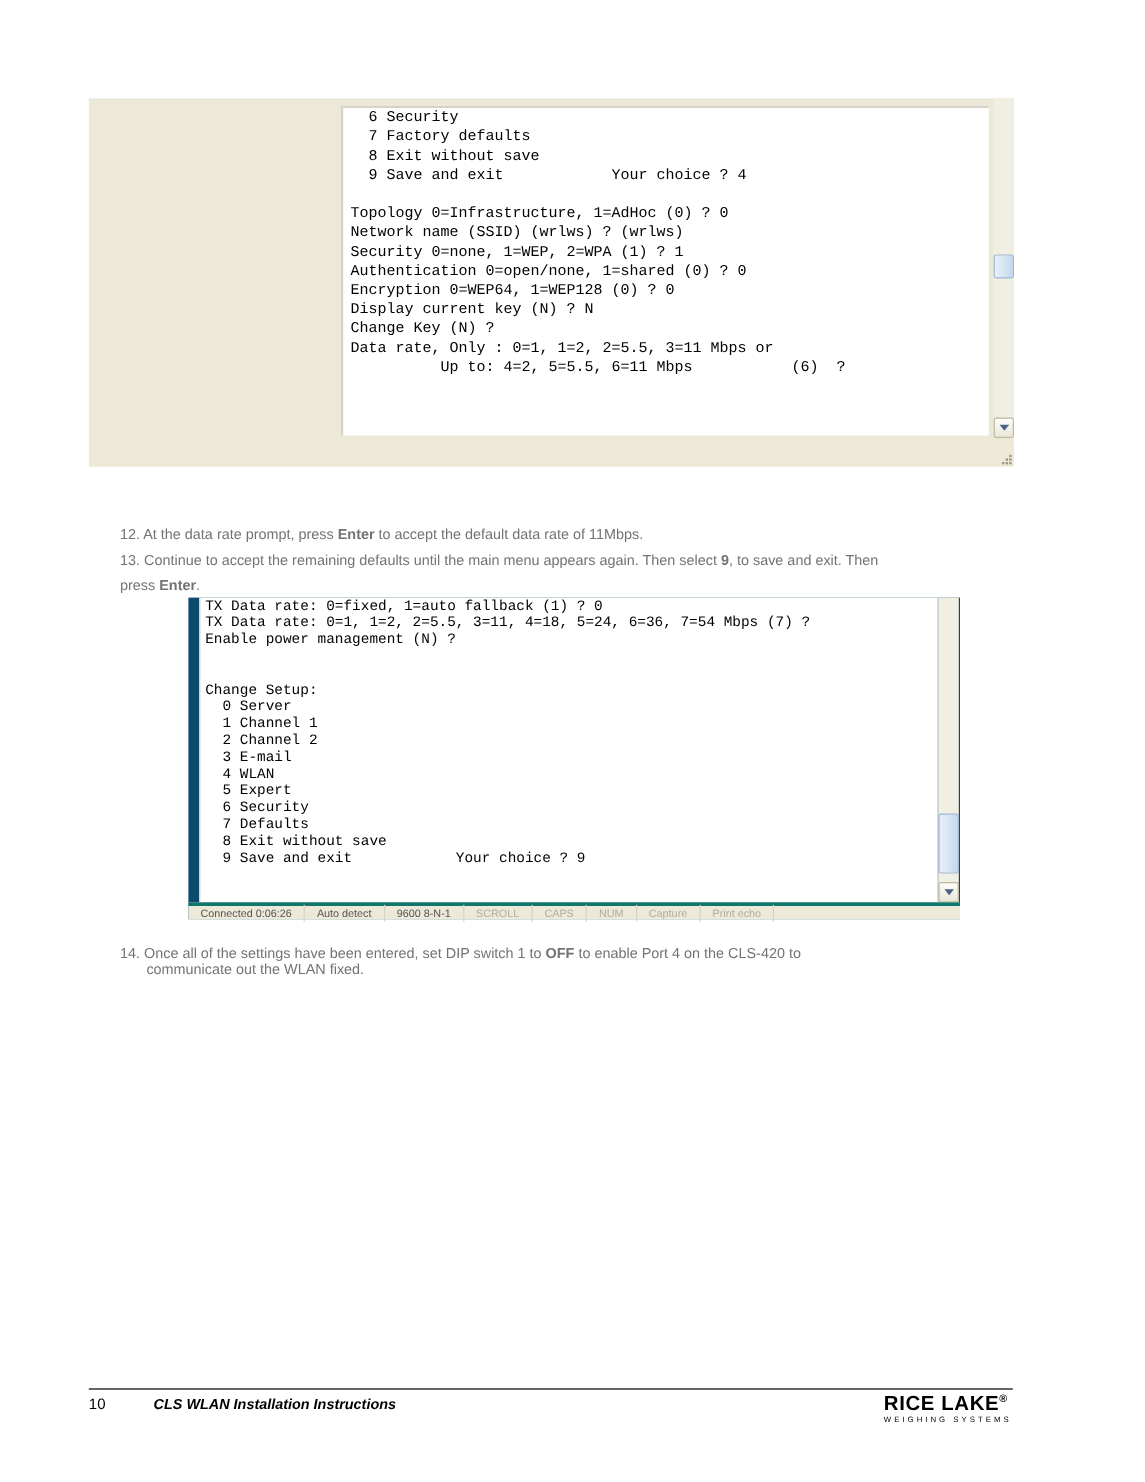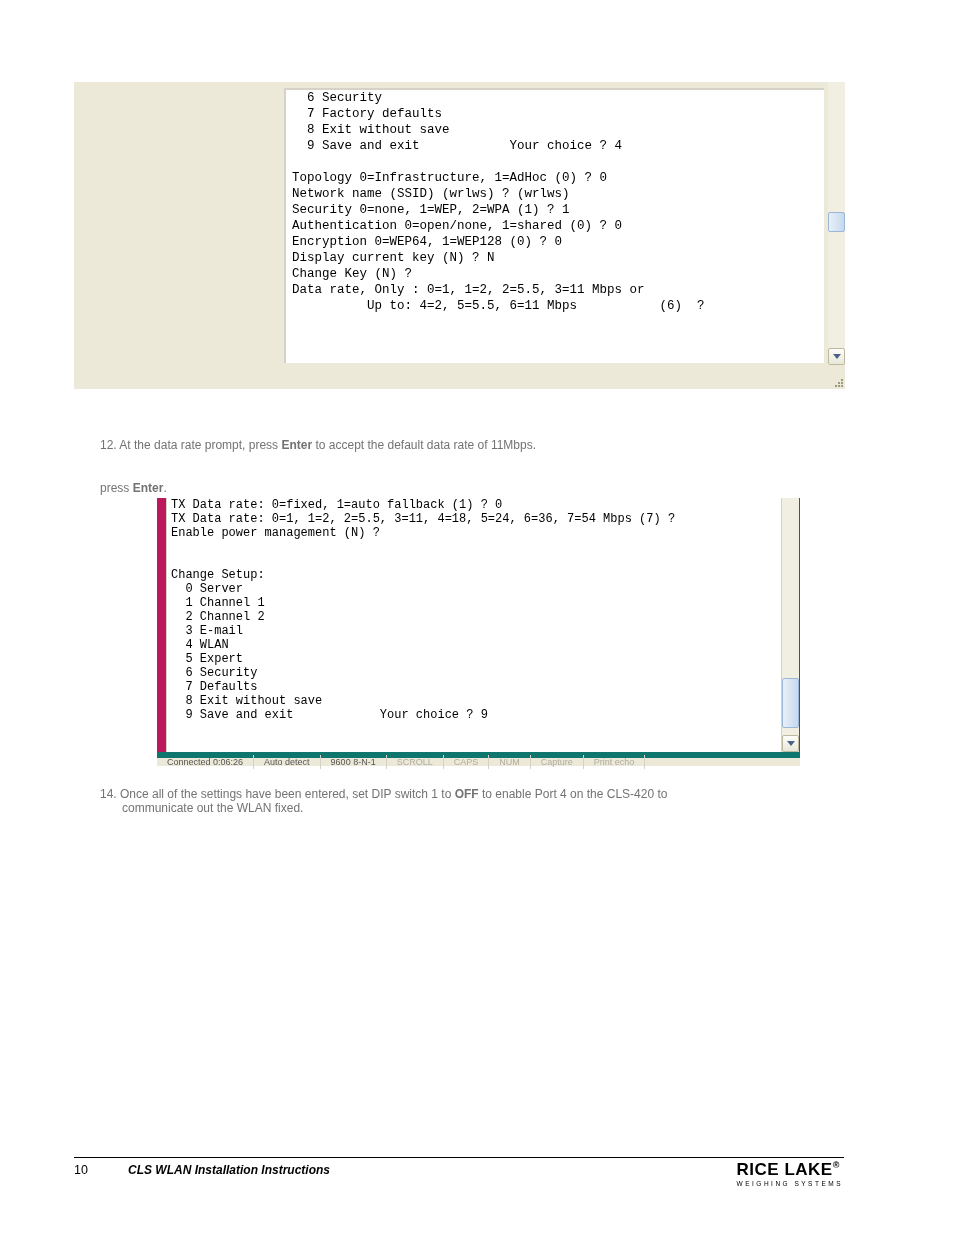--- a/index.html
+++ b/index.html
@@ -87,21 +87,21 @@
   .instr2 { top: 460px; width: 680px; }
   .instr3 { top: 481px; width: 680px; }
 
   
   .shot2 {
     position: absolute;
     top: 498px;
     left: 157px;
     width: 643px;
     height: 268px;
-    background: #be185d;
+    background: #0c4a6e;
   }
   .shot2-text {
     position: absolute;
     left: 9px; top: 0;
     width: 616px; height: 254px;
     background: #fff;
     border-left: 1px solid #d6d3c6;
     border-right: 1px solid #d6d3c6;
     font-family: "MS Sans Serif","Courier New",monospace;
     font-size: 12px;
@@ -111,21 +111,21 @@
     overflow:hidden;
   }
   .scrollbar-v.s2 { height: 254px; left: 625px; top:0; }
   .scroll-thumb.s2 { top: 180px; height: 50px; }
 
   .statusbar {
     position:absolute;
     left:0; bottom:0;
     width: 643px; height: 14px;
     background: #ece9d8;
-    border-top: 6px solid #0f766e;
+    border-top: 3px solid #0f766e;
     display:flex;
     font-size: 9px;
     font-family: Arial,sans-serif;
     color:#555;
     align-items:center;
   }
   .status-cell {
     border-right: 1px solid #d6d3c6;
     padding: 0 10px;
     height: 14px;
@@ -216,20 +216,23 @@
       <span style="right:3px;bottom:0"></span>
         <span style="right:0;bottom:3px"></span>
       <span style="right:6px;bottom:0"></span>
         <span style="right:3px;bottom:3px"></span>
         <span style="right:0;bottom:6px"></span>
     </div>
   </div>
 
   <div class="instr instr1">
     <span>12. At the data rate prompt, press </span><b>Enter</b><span> to accept the default data rate of 11Mbps.</span>
+  </div>
+  <div class="instr instr2">
+    <span>13. Continue to accept the remaining defaults until the main menu appears again. Then select </span><b>9</b><span>, to save and exit. Then</span>
   </div>
   <div class="instr instr3">
     <span>press </span><b>Enter</b><span>.</span>
   </div>
 
   <div class="shot2">
     <div class="shot2-text"><span>TX Data rate: 0=fixed, 1=auto fallback (1) ? 0
 TX Data rate: 0=1, 1=2, 2=5.5, 3=11, 4=18, 5=24, 6=36, 7=54 Mbps (7) ?
 Enable power management (N) ?
 

